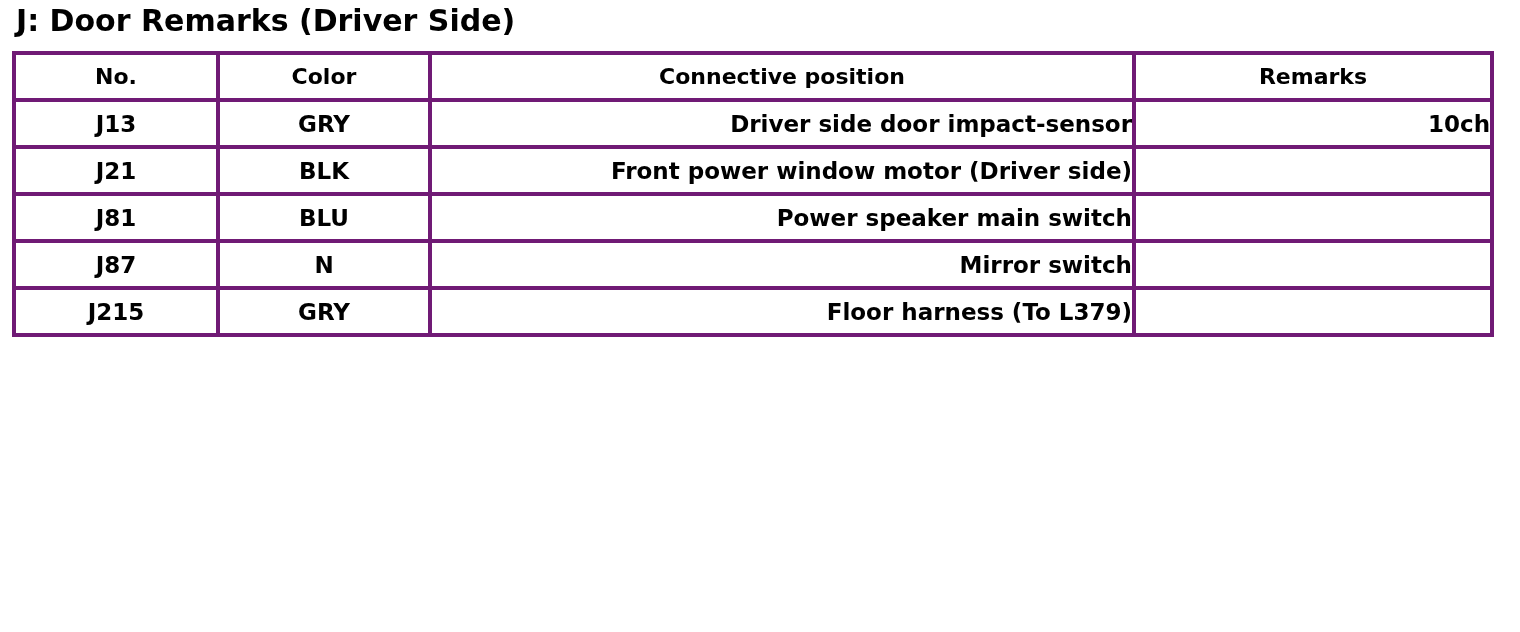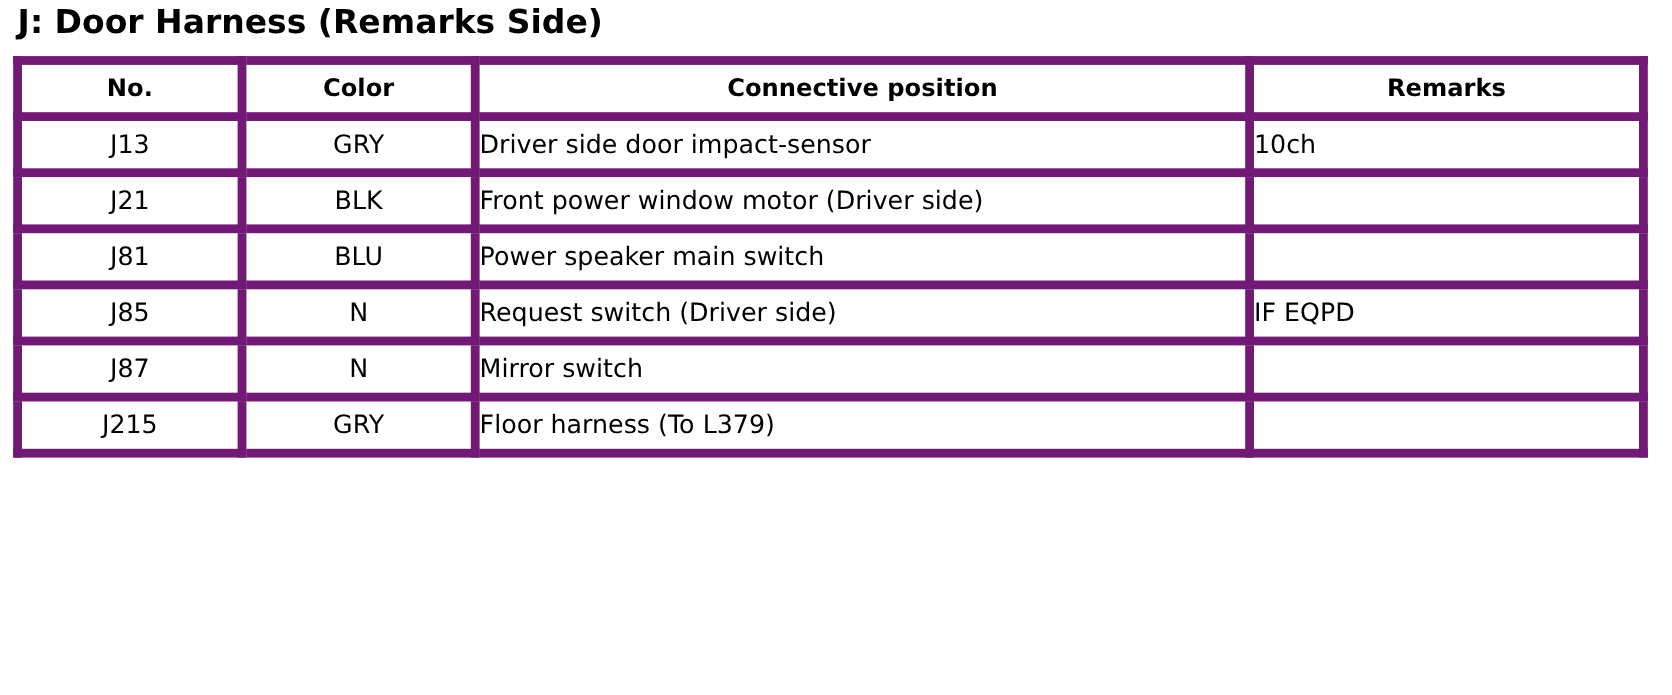--- a/index.html
+++ b/index.html
@@ -27,48 +27,48 @@
   }
   table.harness-table {
     border-collapse: collapse;
     table-layout: fixed;
     margin-left: 12px;
     width: 1478px;
     background: #ffffff;
   }
   table.harness-table th,
   table.harness-table td {
-    border: 8px solid #701a75;
+    border: 4px solid #701a75;
     height: 43px;
     padding: 0;
     white-space: nowrap;
     overflow: hidden;
     vertical-align: middle;
   }
   table.harness-table th {
     font-size: 22px;
     font-weight: bold;
     text-align: center;
   }
   table.harness-table td {
     font-size: 23px;
-    font-weight: normal;
+    font-weight: bold;
   }
   td.c-center { text-align: center; }
-  td.c-left   { text-align: left; padding-left: 7px; }
+  td.c-left   { text-align: right; padding-left: 7px; }
   col.col-no       { width: 204px; }
   col.col-color    { width: 212px; }
   col.col-position { width: 704px; }
   col.col-remarks  { width: 358px; }
 </style>
 </head>
 <body>
 
 <div class="page">
-  <h1 class="title">J: Door Harness (Remarks Side)</h1>
+  <h1 class="title">J: Door Remarks (Driver Side)</h1>
 
   <table class="harness-table">
     <colgroup>
       <col class="col-no">
       <col class="col-color">
       <col class="col-position">
       <col class="col-remarks">
     </colgroup>
     <thead>
       <tr>
@@ -91,26 +91,20 @@
           <td class="c-left">Front power window motor (Driver side)</td>
           <td class="c-left"></td>
         </tr>
         <tr>
           <td class="c-center">J81</td>
           <td class="c-center">BLU</td>
           <td class="c-left">Power speaker main switch</td>
           <td class="c-left"></td>
         </tr>
         <tr>
-          <td class="c-center">J85</td>
-          <td class="c-center">N</td>
-          <td class="c-left">Request switch (Driver side)</td>
-          <td class="c-left">IF EQPD</td>
-        </tr>
-        <tr>
           <td class="c-center">J87</td>
           <td class="c-center">N</td>
           <td class="c-left">Mirror switch</td>
           <td class="c-left"></td>
         </tr>
         <tr>
           <td class="c-center">J215</td>
           <td class="c-center">GRY</td>
           <td class="c-left">Floor harness (To L379)</td>
           <td class="c-left"></td>

